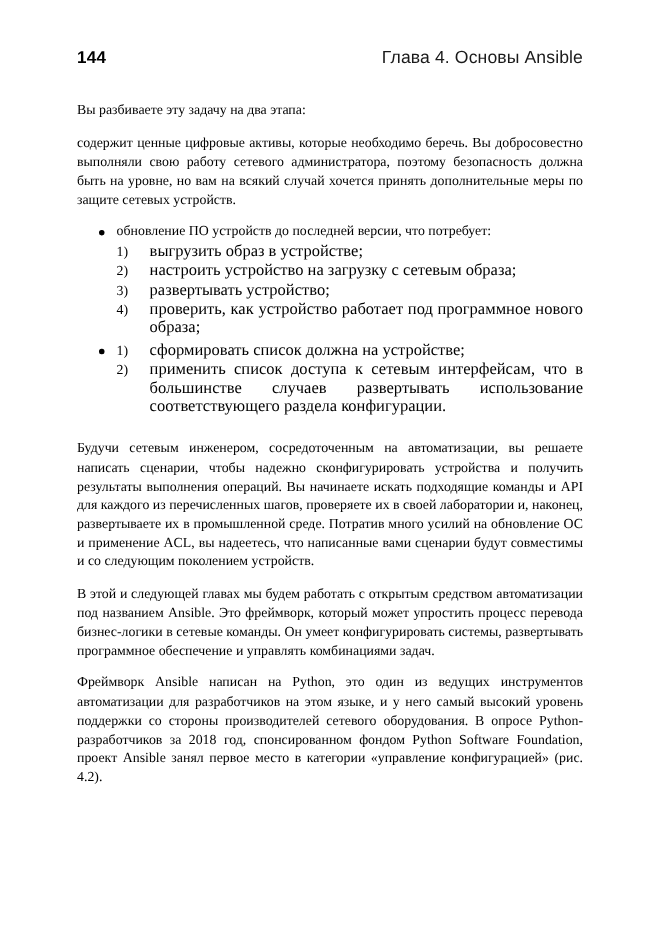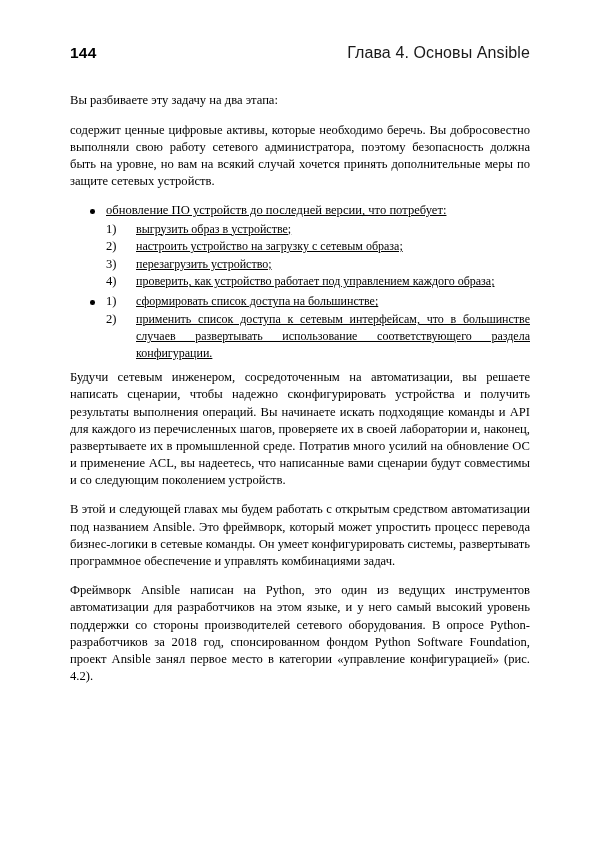--- a/index.html
+++ b/index.html
@@ -50,24 +50,23 @@
   }
   p.para {
     margin: 0 0 12.5px 0;
     font-size: 12.6px;
     line-height: 17.1px;
     text-align: justify;
     text-justify: inter-word;
     hyphens: manual;
   }
   .bullets {
-    margin: 0 0 7px 0;
+    margin: 0 0 20px 0;
     padding: 0;
     list-style: none;
-    text-decoration: underline;
   }
   .bullet-item {
     position: relative;
     padding-left: 36px;
     margin-bottom: 1px;
   }
   .bullet-item > .bullet-text {
     display: block;
     font-size: 12.6px;
     line-height: 17.1px;
@@ -94,21 +93,21 @@
   }
   ol.numlist .num-marker {
     position: absolute;
     left: 0;
     top: 0;
     font-size: 12.6px;
     line-height: 17.1px;
   }
   ol.numlist .num-text {
     display: block;
-    font-size: 12px;
+    font-size: 15px;
     line-height: 17.1px;
     text-align: justify;
   }
 </style>
 </head>
 <body>
 
 <div class="page">
 
   <div class="header">
@@ -130,34 +129,34 @@
           <li class="num-item">
             <span class="num-marker">1)</span>
             <span class="num-text">выгрузить образ в устройстве;</span>
           </li>
           <li class="num-item">
             <span class="num-marker">2)</span>
             <span class="num-text">настроить устройство на загрузку с сетевым образа;</span>
           </li>
           <li class="num-item">
             <span class="num-marker">3)</span>
-            <span class="num-text">перезагрузить устройство;</span>
+            <span class="num-text">развертывать устройство;</span>
           </li>
           <li class="num-item">
             <span class="num-marker">4)</span>
-            <span class="num-text">проверить, как устройство работает под управлением каждого образа;</span>
+            <span class="num-text">проверить, как устройство работает под программное нового образа;</span>
           </li>
         </ol>
       </li>
       <li class="bullet-item">
         <span class="bullet-dot"></span>
         <ol class="numlist">
           <li class="num-item">
             <span class="num-marker">1)</span>
-            <span class="num-text">сформировать список доступа на большинстве;</span>
+            <span class="num-text">сформировать список должна на устройстве;</span>
           </li>
           <li class="num-item">
             <span class="num-marker">2)</span>
             <span class="num-text">применить список доступа к сетевым интерфейсам, что в большинстве случаев развертывать использование соответствующего раздела конфигурации.</span>
           </li>
         </ol>
       </li>
     </ul>
 
     <p class="para">Будучи сетевым инженером, сосредоточенным на автоматизации, вы решаете написать сценарии, чтобы надежно сконфигурировать устройства и получить результаты выполнения операций. Вы начинаете искать подходящие команды и API для каждого из перечисленных шагов, проверяете их в своей лаборатории и, наконец, развертываете их в промышленной среде. Потратив много усилий на обновление ОС и применение ACL, вы надеетесь, что написанные вами сценарии будут совместимы и со следующим поколением устройств.</p>

